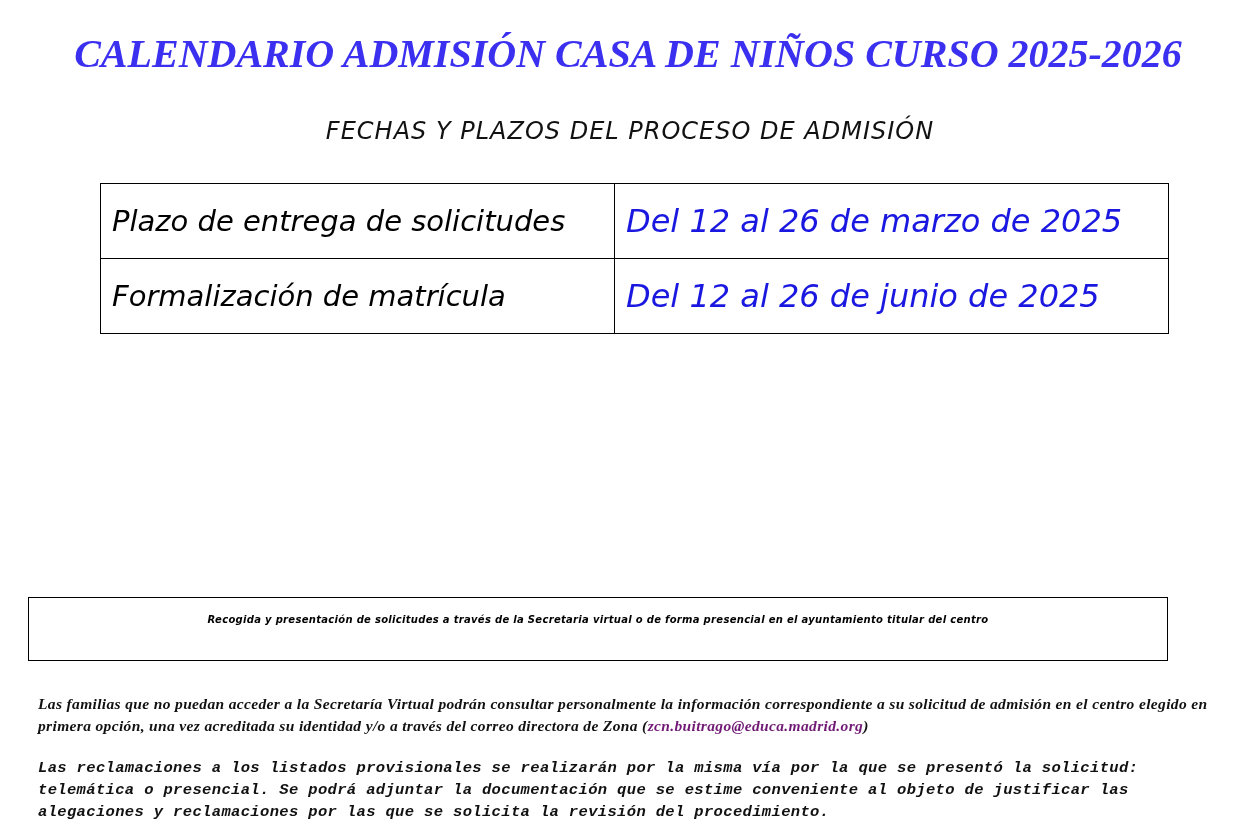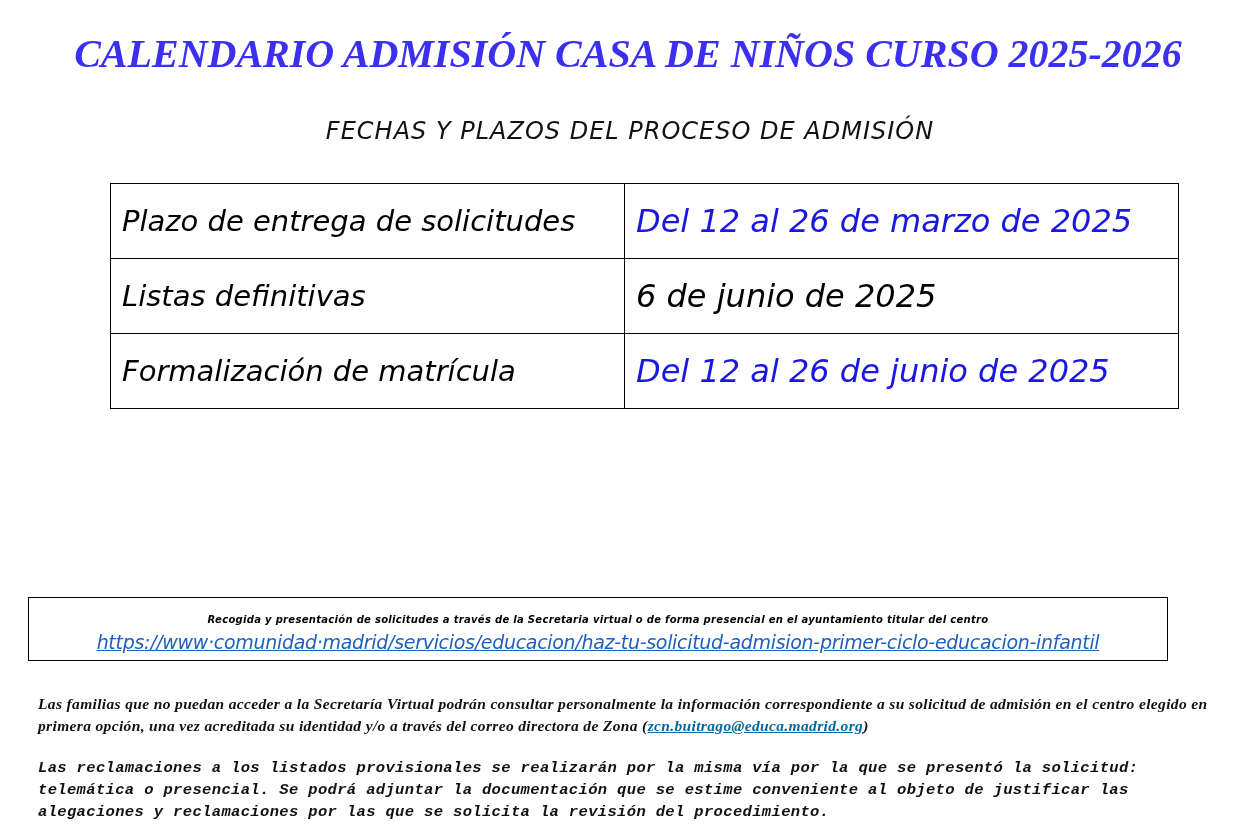--- a/index.html
+++ b/index.html
@@ -8,21 +8,21 @@
     position: absolute; left: 0; top: 30px; width: 1256px; text-align: center;
     font-family: "Liberation Serif", serif; font-style: italic; font-weight: bold;
     font-size: 40px; color: #3b2ff0; letter-spacing: 0px; white-space: nowrap;
   }
   .subtitle {
     position: absolute; left: 0; top: 117px; width: 1260px; text-align: center;
     font-family: "DejaVu Sans", sans-serif; font-style: italic;
     font-size: 24px; color: #111; letter-spacing: 1px; white-space: nowrap;
   }
   table.sched {
-    position: absolute; left: 110px; top: 183px; width: 1069px;
+    position: absolute; left: 100px; top: 183px; width: 1069px;
     border-collapse: collapse;
   }
   table.sched td {
     border: 1.5px solid #000; height: 74px; padding: 0 0 0 11px;
     font-family: "DejaVu Sans", sans-serif; font-style: italic;
     font-size: 30px; color: #000; white-space: nowrap; vertical-align: middle;
   }
   table.sched td.lbl { width: 502px; font-size: 29px; }
   table.sched td.val { font-size: 32px; }
   table.sched td.blue { color: #1a18e0; }
@@ -39,47 +39,42 @@
     display: inline-block; margin-top: 6px;
     font-family: "DejaVu Sans", sans-serif; font-style: italic;
     font-size: 19px; color: #1f5fbf; text-decoration: underline; white-space: nowrap;
     letter-spacing: -0.3px;
   }
   .para {
     position: absolute; left: 38px; width: 1180px;
     font-family: "Liberation Serif", serif; font-style: italic; font-weight: bold;
     font-size: 15.5px; line-height: 22px; color: #111; letter-spacing: 0.35px;
   }
-  .para a { color: #0369a1; text-decoration: underline; }
+  .para a { color: #701a75; }
   .p1 { top: 693px; }
   .p2 { top: 757px; font-family: Liberation Mono, monospace; }
 </style>
 </head>
 <body>
 
 <div class="title">CALENDARIO ADMISIÓN CASA DE NIÑOS CURSO 2025-2026</div>
 <div class="subtitle">FECHAS Y PLAZOS DEL PROCESO DE ADMISIÓN</div>
 
 <table class="sched">
   <tbody>
     <tr>
       <td class="lbl">Plazo de entrega de solicitudes</td>
       <td class="val blue">Del 12 al 26 de marzo de 2025</td>
     </tr>
     <tr>
-      <td class="lbl">Listas definitivas</td>
-      <td class="val">6 de junio de 2025</td>
-    </tr>
-    <tr>
       <td class="lbl">Formalización de matrícula</td>
       <td class="val blue">Del 12 al 26 de junio de 2025</td>
     </tr>
   </tbody>
 </table>
 
 <div class="notice">
   <div class="line1">Recogida y presentación de solicitudes a través de la Secretaria virtual o de forma presencial en el ayuntamiento titular del centro</div>
-  <a class="link">https://www·comunidad·madrid/servicios/educacion/haz-tu-solicitud-admision-primer-ciclo-educacion-infantil</a>
 </div>
 
 <div class="para p1"><span>Las familias que no puedan acceder a la Secretaría Virtual podrán consultar personalmente la información correspondiente a su solicitud de admisión en el centro elegido en primera opción, una vez acreditada su identidad y/o a través del correo directora de Zona (</span><a>zcn.buitrago@educa.madrid.org</a><span>)</span></div>
 
 <div class="para p2">Las reclamaciones a los listados provisionales se realizarán por la misma vía por la que se presentó la solicitud: telemática o presencial. Se podrá adjuntar la documentación que se estime conveniente al objeto de justificar las alegaciones y reclamaciones por las que se solicita la revisión del procedimiento.</div>
 
 </body></html>

